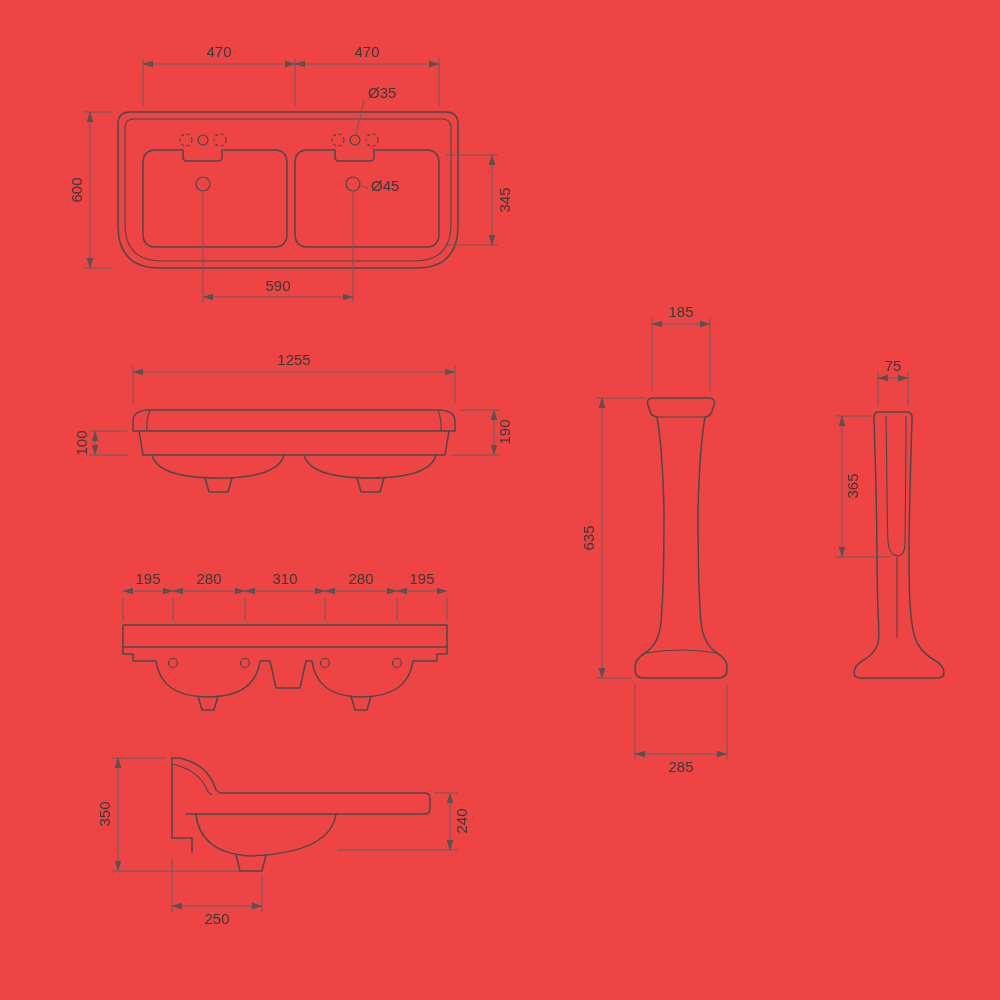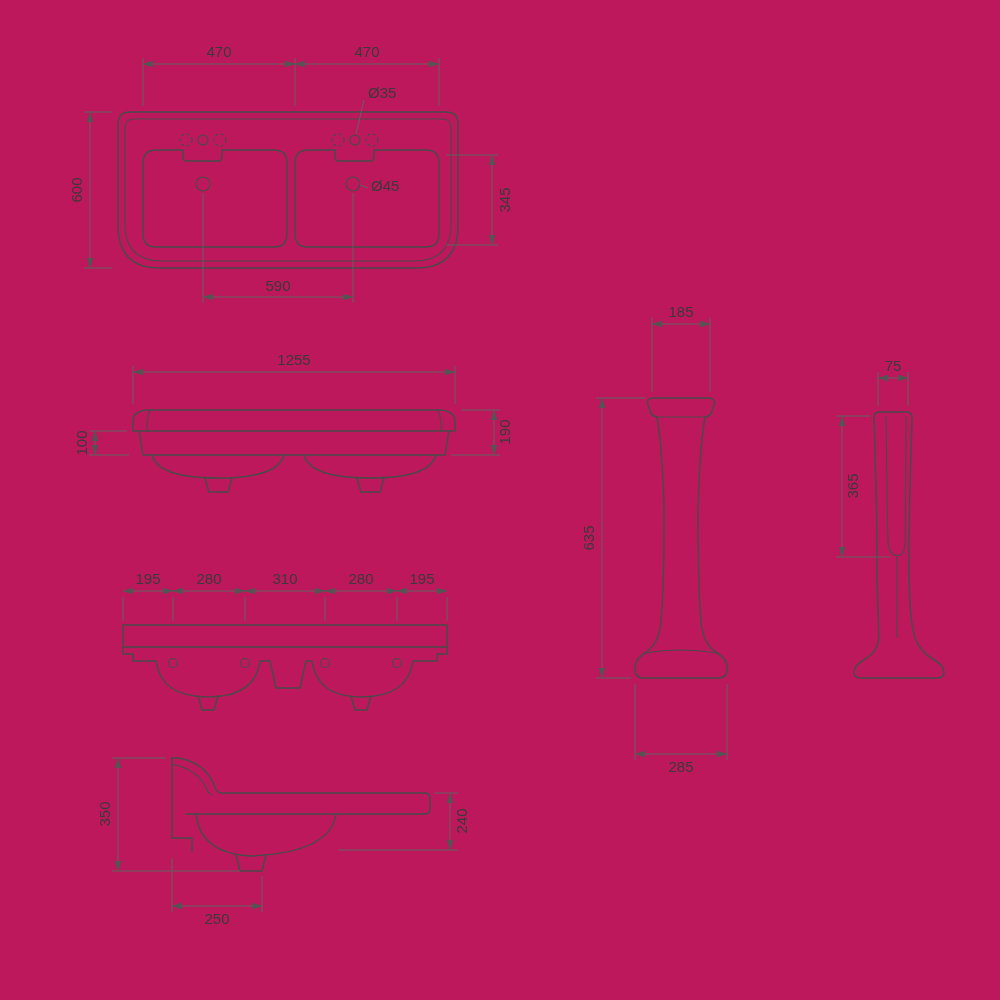--- a/index.html
+++ b/index.html
@@ -1,16 +1,16 @@
 <!DOCTYPE html>
 <html><head>
 <meta charset="utf-8">
 <style>
   html,body{margin:0;padding:0;background:#ffffff;}
-  .page{width:1000px;height:1000px;position:relative;background:#be185d;overflow:hidden;}
+  .page{width:1000px;height:1000px;position:relative;background:#ef4444;overflow:hidden;}
   .obj{fill:none;stroke:#4a4a4a;stroke-width:1.5;stroke-linejoin:round;stroke-linecap:round;}
   .thin{fill:none;stroke:#4a4a4a;stroke-width:1.1;stroke-linejoin:round;}
   .hole{fill:none;stroke:#4a4a4a;stroke-width:1.2;}
   .hole-dashed{stroke-dasharray:3 2.6;}
   .ext,.leader{fill:none;stroke:#616161;stroke-width:1;}
   .dim{fill:none;stroke:#616161;stroke-width:1;marker-start:url(#arr);marker-end:url(#arr);}
   text.dimtxt{font-family:"Liberation Sans",sans-serif;font-size:15px;fill:#3a3a3a;}
 </style>
 </head>
 <body>

